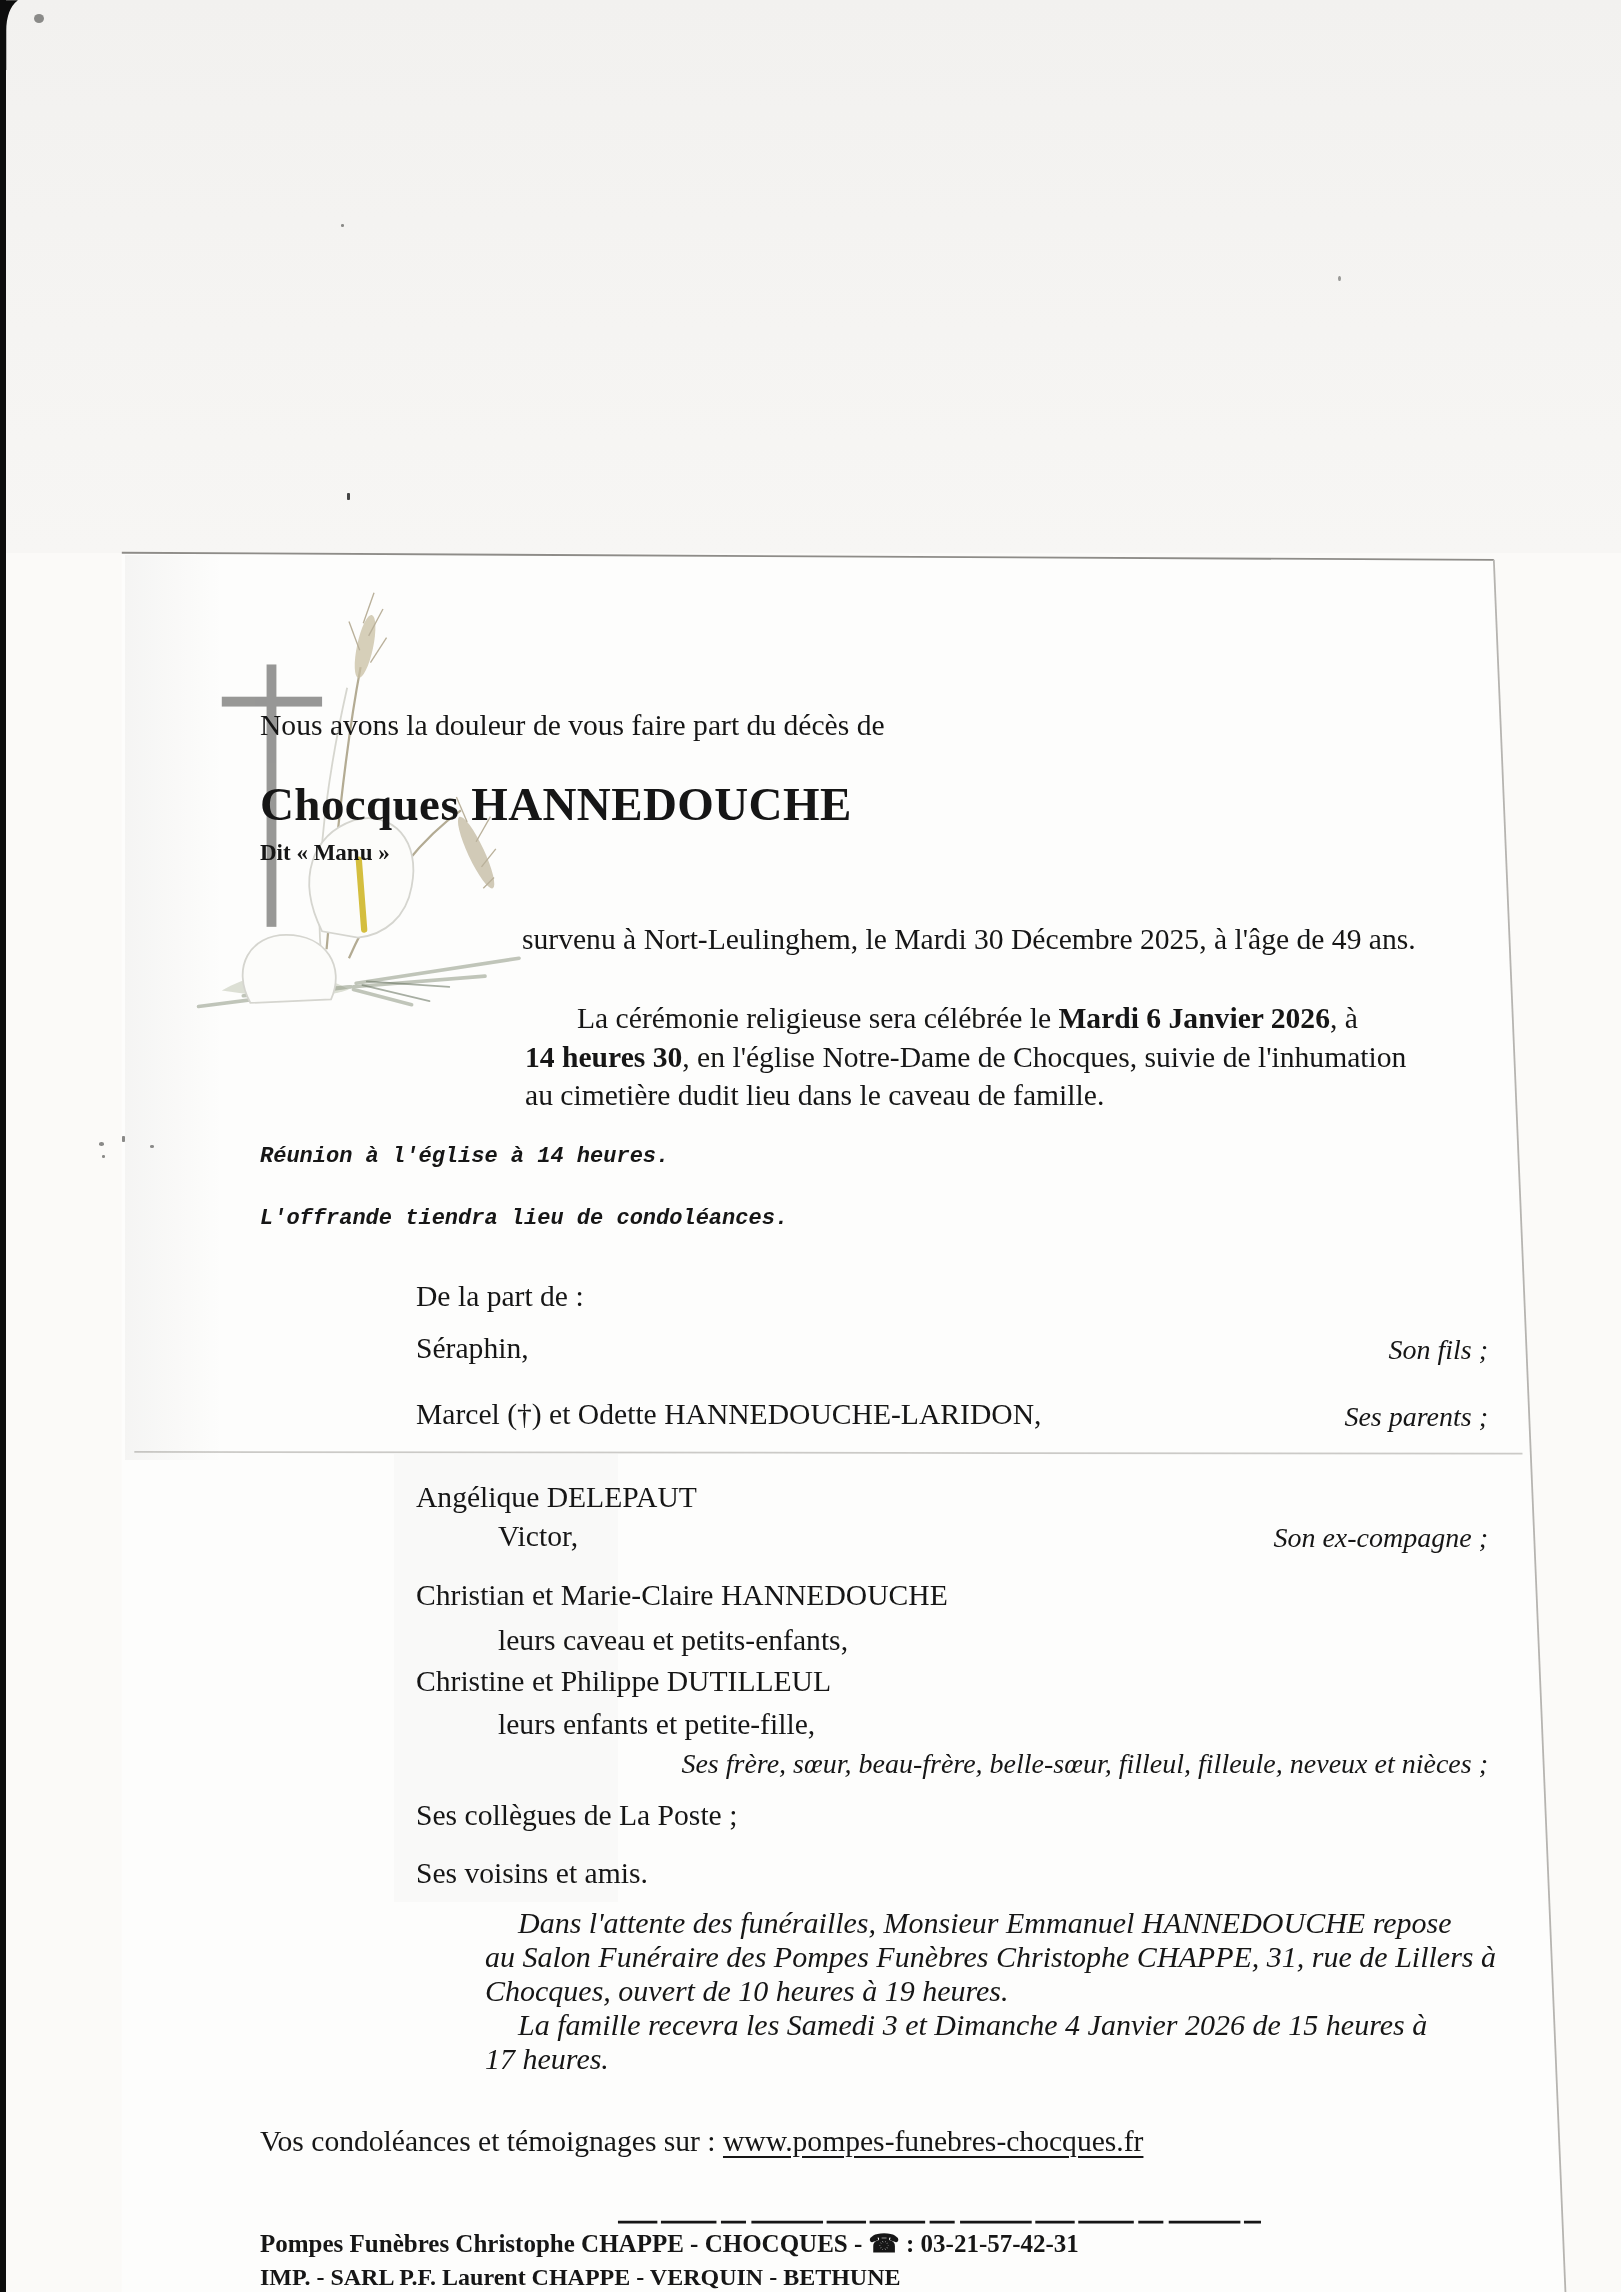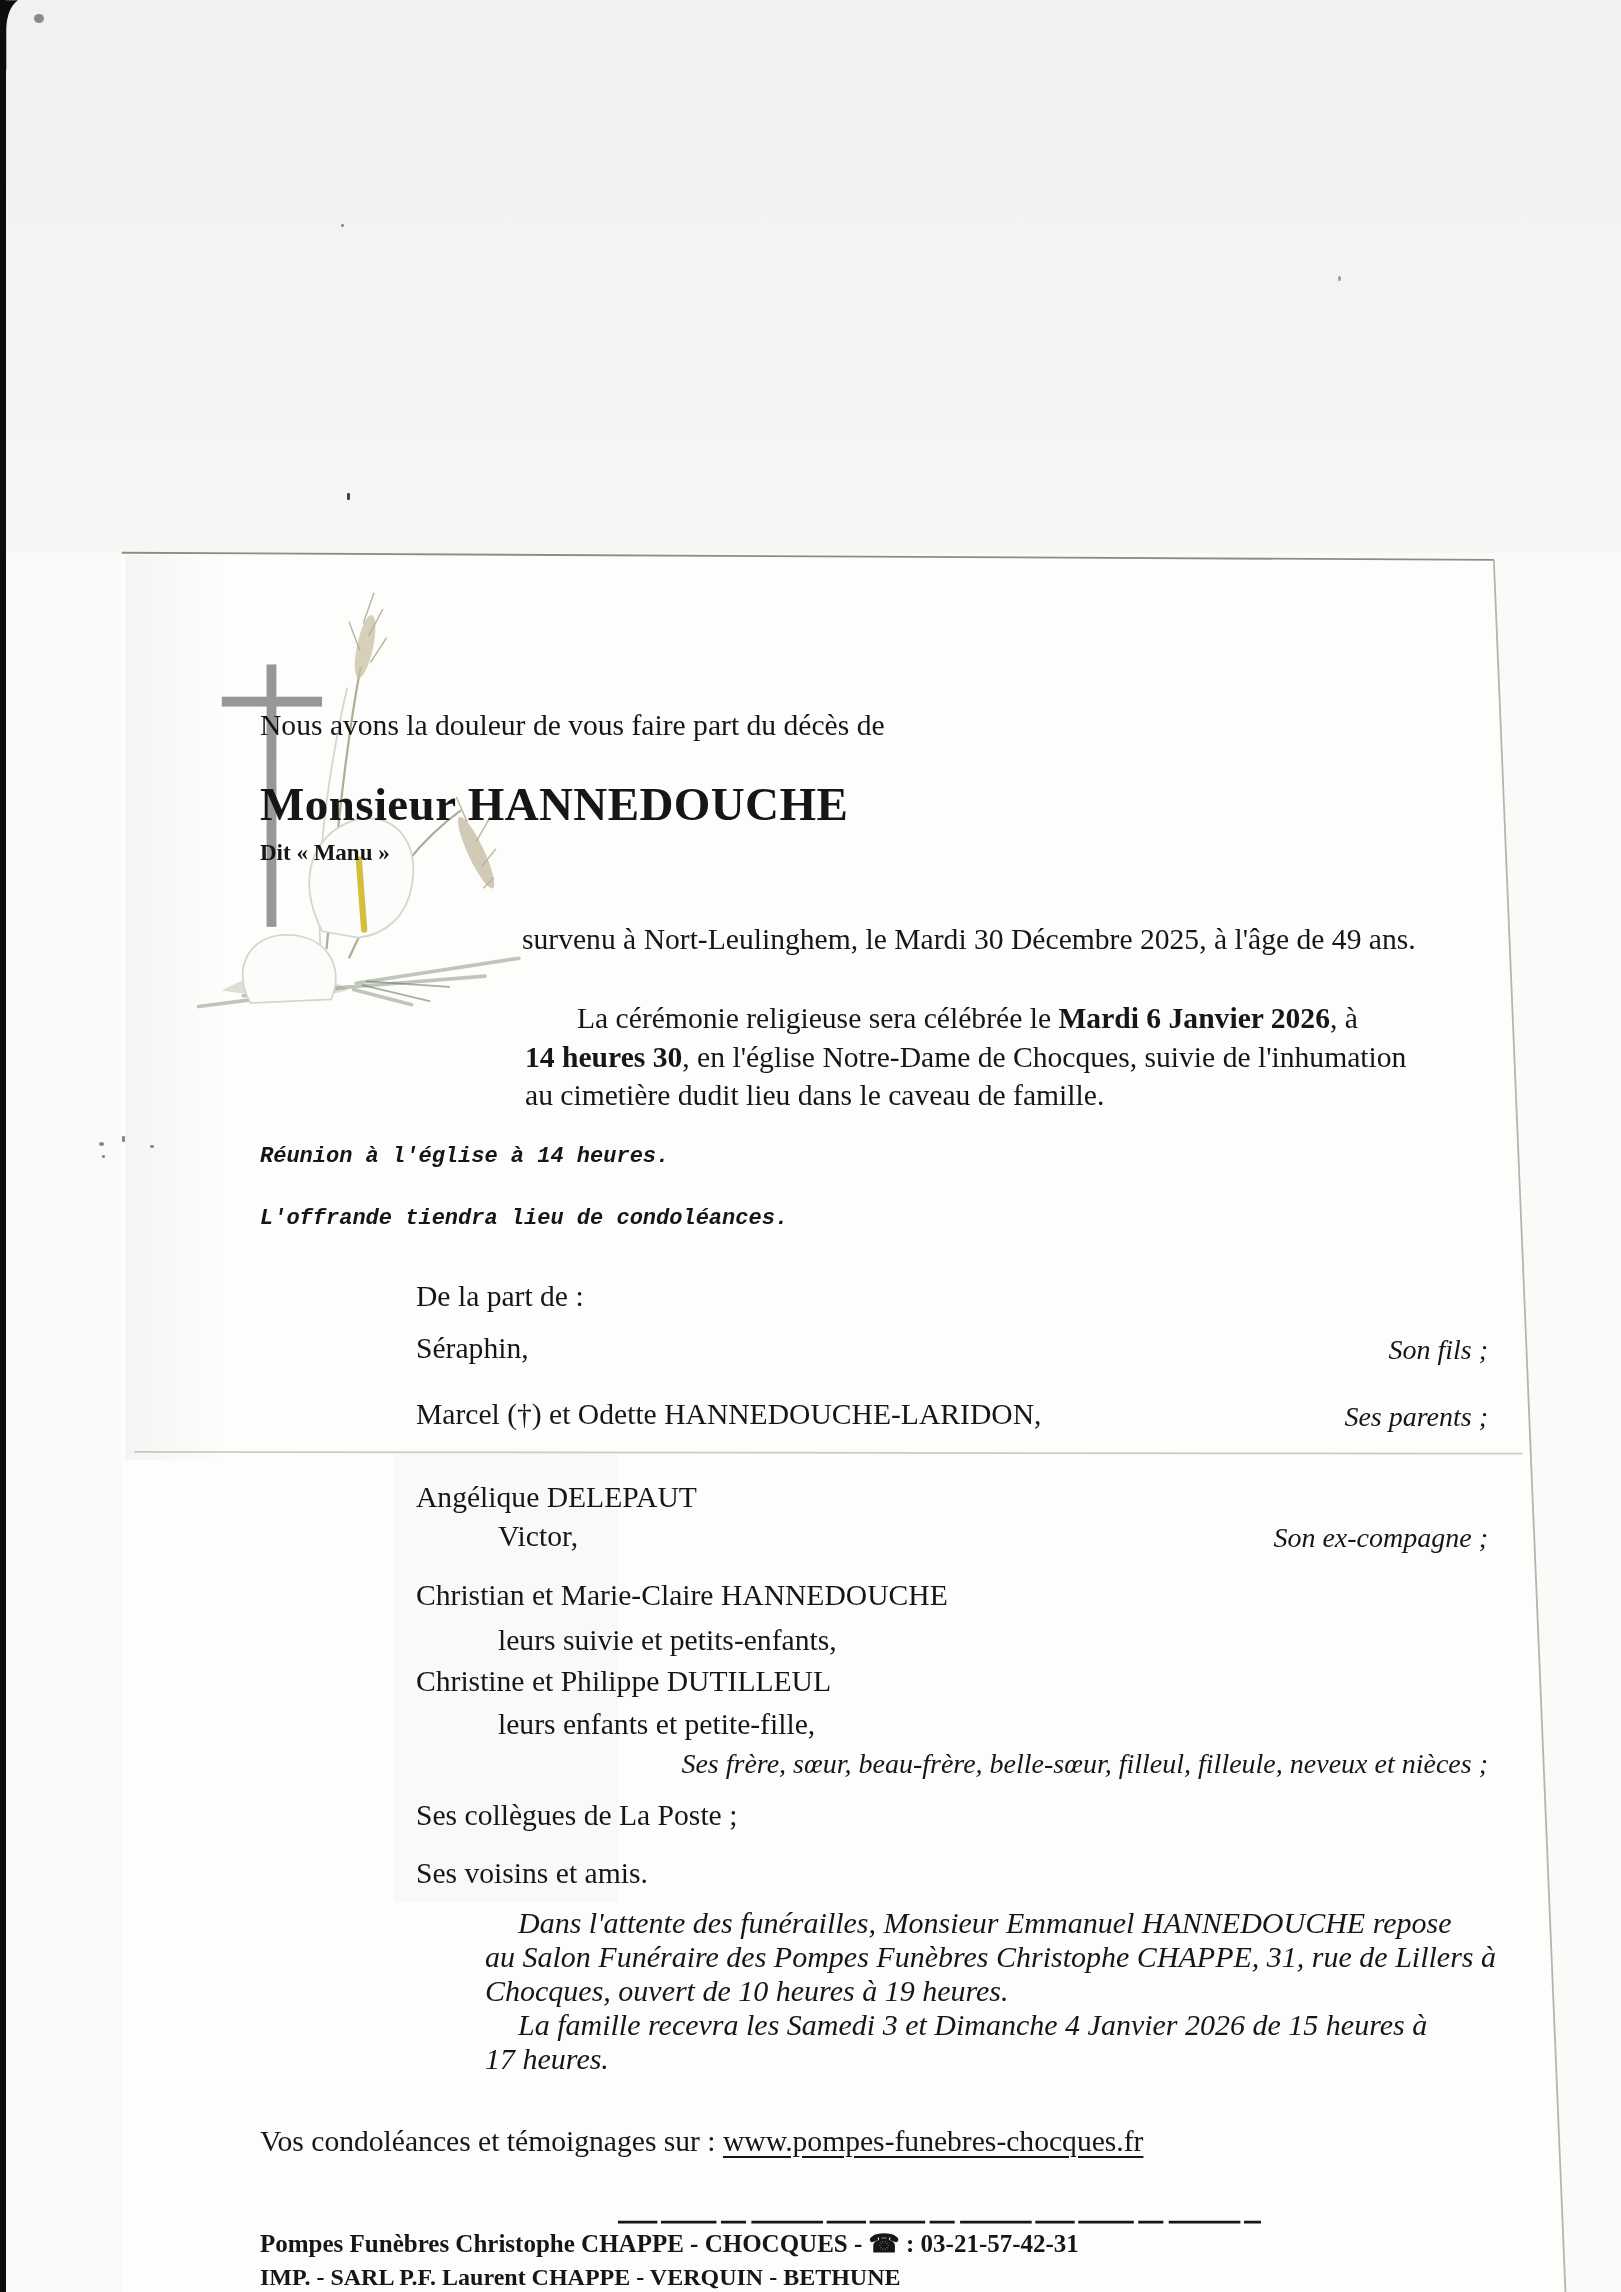--- a/index.html
+++ b/index.html
@@ -111,21 +111,21 @@
     <g>
       <line x1="250" y1="380" x2="240" y2="286" stroke="#d4be3e" stroke-width="8" stroke-linecap="round"></line>
       <path d="M200,390 C170,330 190,282 235,266 C280,254 310,290 300,340 C294,374 270,394 240,397 Z" fill="#fcfcfa" stroke="#d5d5cf" stroke-width="2"></path>
       <line x1="247" y1="388" x2="241" y2="310" stroke="#d4be3e" stroke-width="7" stroke-linecap="round"></line>
       <line x1="165" y1="462" x2="172" y2="406" stroke="#d4be3e" stroke-width="7" stroke-linecap="round"></line>
       <path d="M120,470 C98,430 120,394 160,394 C205,394 226,430 210,466 Z" fill="#fcfcfa" stroke="#d5d5cf" stroke-width="2"></path>
     </g>
   </svg>
 
   <div class="t center" style="top:708px">Nous avons la douleur de vous faire part du décès de</div>
-  <div class="t center b name" style="top:777px">Monsieur HANNEDOUCHE</div>
+  <div class="t center b name" style="top:777px">Chocques HANNEDOUCHE</div>
   <div class="t center b nick" style="top:840px">Dit « Manu »</div>
 
   <div class="t" style="left:522px;top:922px">survenu à Nort-Leulinghem, le Mardi 30 Décembre 2025, à l'âge de 49 ans.</div>
 
   <div class="t" style="left:577px;top:1001px">
     <span>La cérémonie religieuse sera célébrée le </span><span class="b">Mardi 6 Janvier 2026</span><span>, à</span>
   </div>
   <div class="t" style="left:525px;top:1040px">
     <span class="b">14 heures 30</span><span>, en l'église Notre-Dame de Chocques, suivie de l'inhumation</span>
   </div>
@@ -140,21 +140,21 @@
   <div class="t it qual right" style="top:1334px">Son fils ;</div>
 
   <div class="t" style="left:416px;top:1397px">Marcel (†) et Odette HANNEDOUCHE-LARIDON,</div>
   <div class="t it qual right" style="top:1401px">Ses parents ;</div>
 
   <div class="t" style="left:416px;top:1480px">Angélique DELEPAUT</div>
   <div class="t" style="left:498px;top:1519px">Victor,</div>
   <div class="t it qual right" style="top:1522px">Son ex-compagne ;</div>
 
   <div class="t" style="left:416px;top:1578px">Christian et Marie-Claire HANNEDOUCHE</div>
-  <div class="t" style="left:498px;top:1623px">leurs suivie et petits-enfants,</div>
+  <div class="t" style="left:498px;top:1623px">leurs caveau et petits-enfants,</div>
   <div class="t" style="left:416px;top:1664px">Christine et Philippe DUTILLEUL</div>
   <div class="t" style="left:498px;top:1707px">leurs enfants et petite-fille,</div>
 
   <div class="t it qual right" style="top:1748px">Ses frère, sœur, beau-frère, belle-sœur, filleul, filleule, neveux et nièces ;</div>
 
   <div class="t" style="left:416px;top:1798px">Ses collègues de La Poste ;</div>
   <div class="t" style="left:416px;top:1856px">Ses voisins et amis.</div>
 
   <div class="t it wake" style="left:518px;top:1906px">Dans l'attente des funérailles, Monsieur Emmanuel HANNEDOUCHE repose</div>
   <div class="t it wake" style="left:485px;top:1940px">au Salon Funéraire des Pompes Funèbres Christophe CHAPPE, 31, rue de Lillers à</div>

